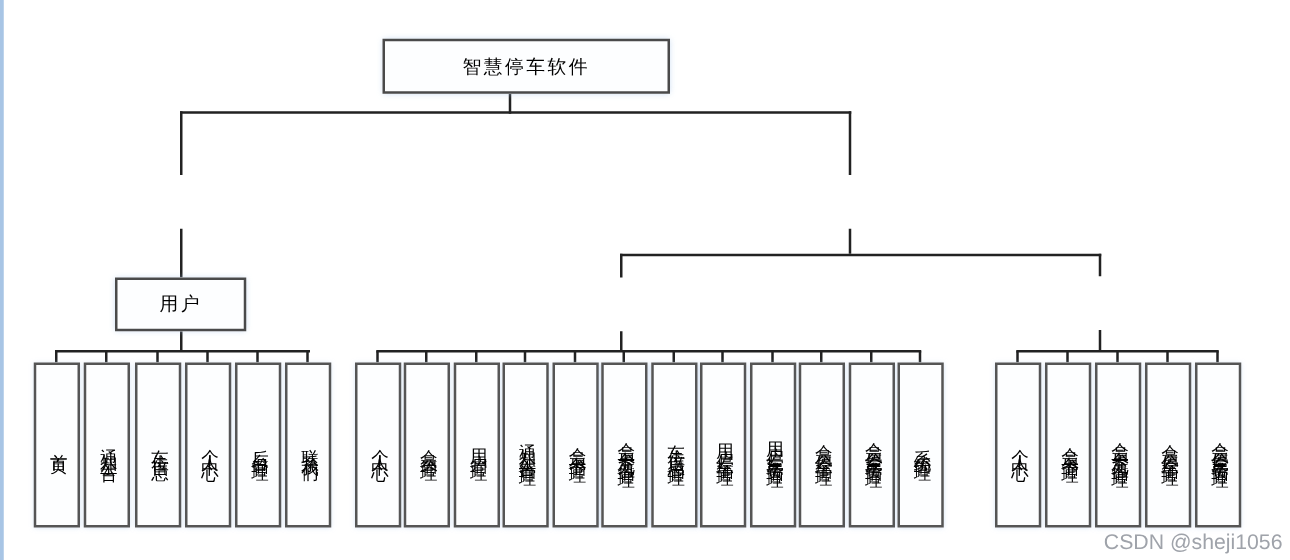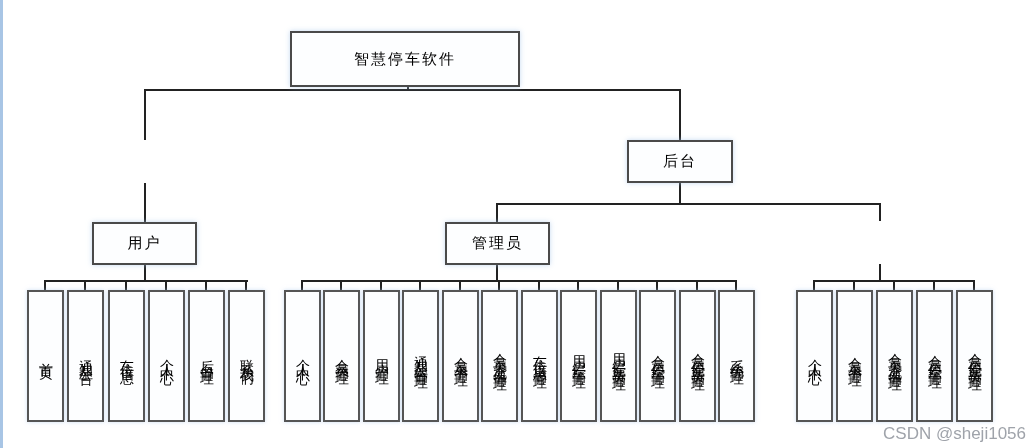--- a/index.html
+++ b/index.html
@@ -106,31 +106,25 @@
   <div class="line" style="left:735px;top:281px;width:2px;height:9px"></div>
 
   <div class="line" style="left:879px;top:264px;width:2px;height:17px"></div>
   <div class="line" style="left:813px;top:280px;width:162px;height:2px"></div>
   <div class="line" style="left:813px;top:281px;width:2px;height:9px"></div>
   <div class="line" style="left:853px;top:281px;width:2px;height:9px"></div>
   <div class="line" style="left:893px;top:281px;width:2px;height:9px"></div>
   <div class="line" style="left:933px;top:281px;width:2px;height:9px"></div>
   <div class="line" style="left:973px;top:281px;width:2px;height:9px"></div>
 
-  <div class="node" style="left:290px;top:31px;width:230px;height:56px">
+  <div class="node" style="left:306px;top:31px;width:230px;height:44px">
     <span>智慧停车软件</span>
-  </div>
-  <div class="node" style="left:627px;top:140px;width:106px;height:43px">
-    <span>后台</span>
   </div>
   <div class="node" style="left:92px;top:222px;width:105px;height:43px">
     <span>用户</span>
-  </div>
-  <div class="node" style="left:445px;top:222px;width:105px;height:43px">
-    <span>管理员</span>
   </div>
 
   <div class="leaf" style="left:27px">
       <span>首页</span>
     </div>
   <div class="leaf" style="left:67px">
       <span>通知公告</span>
     </div>
   <div class="leaf" style="left:108px">
       <span>车位信息</span>

